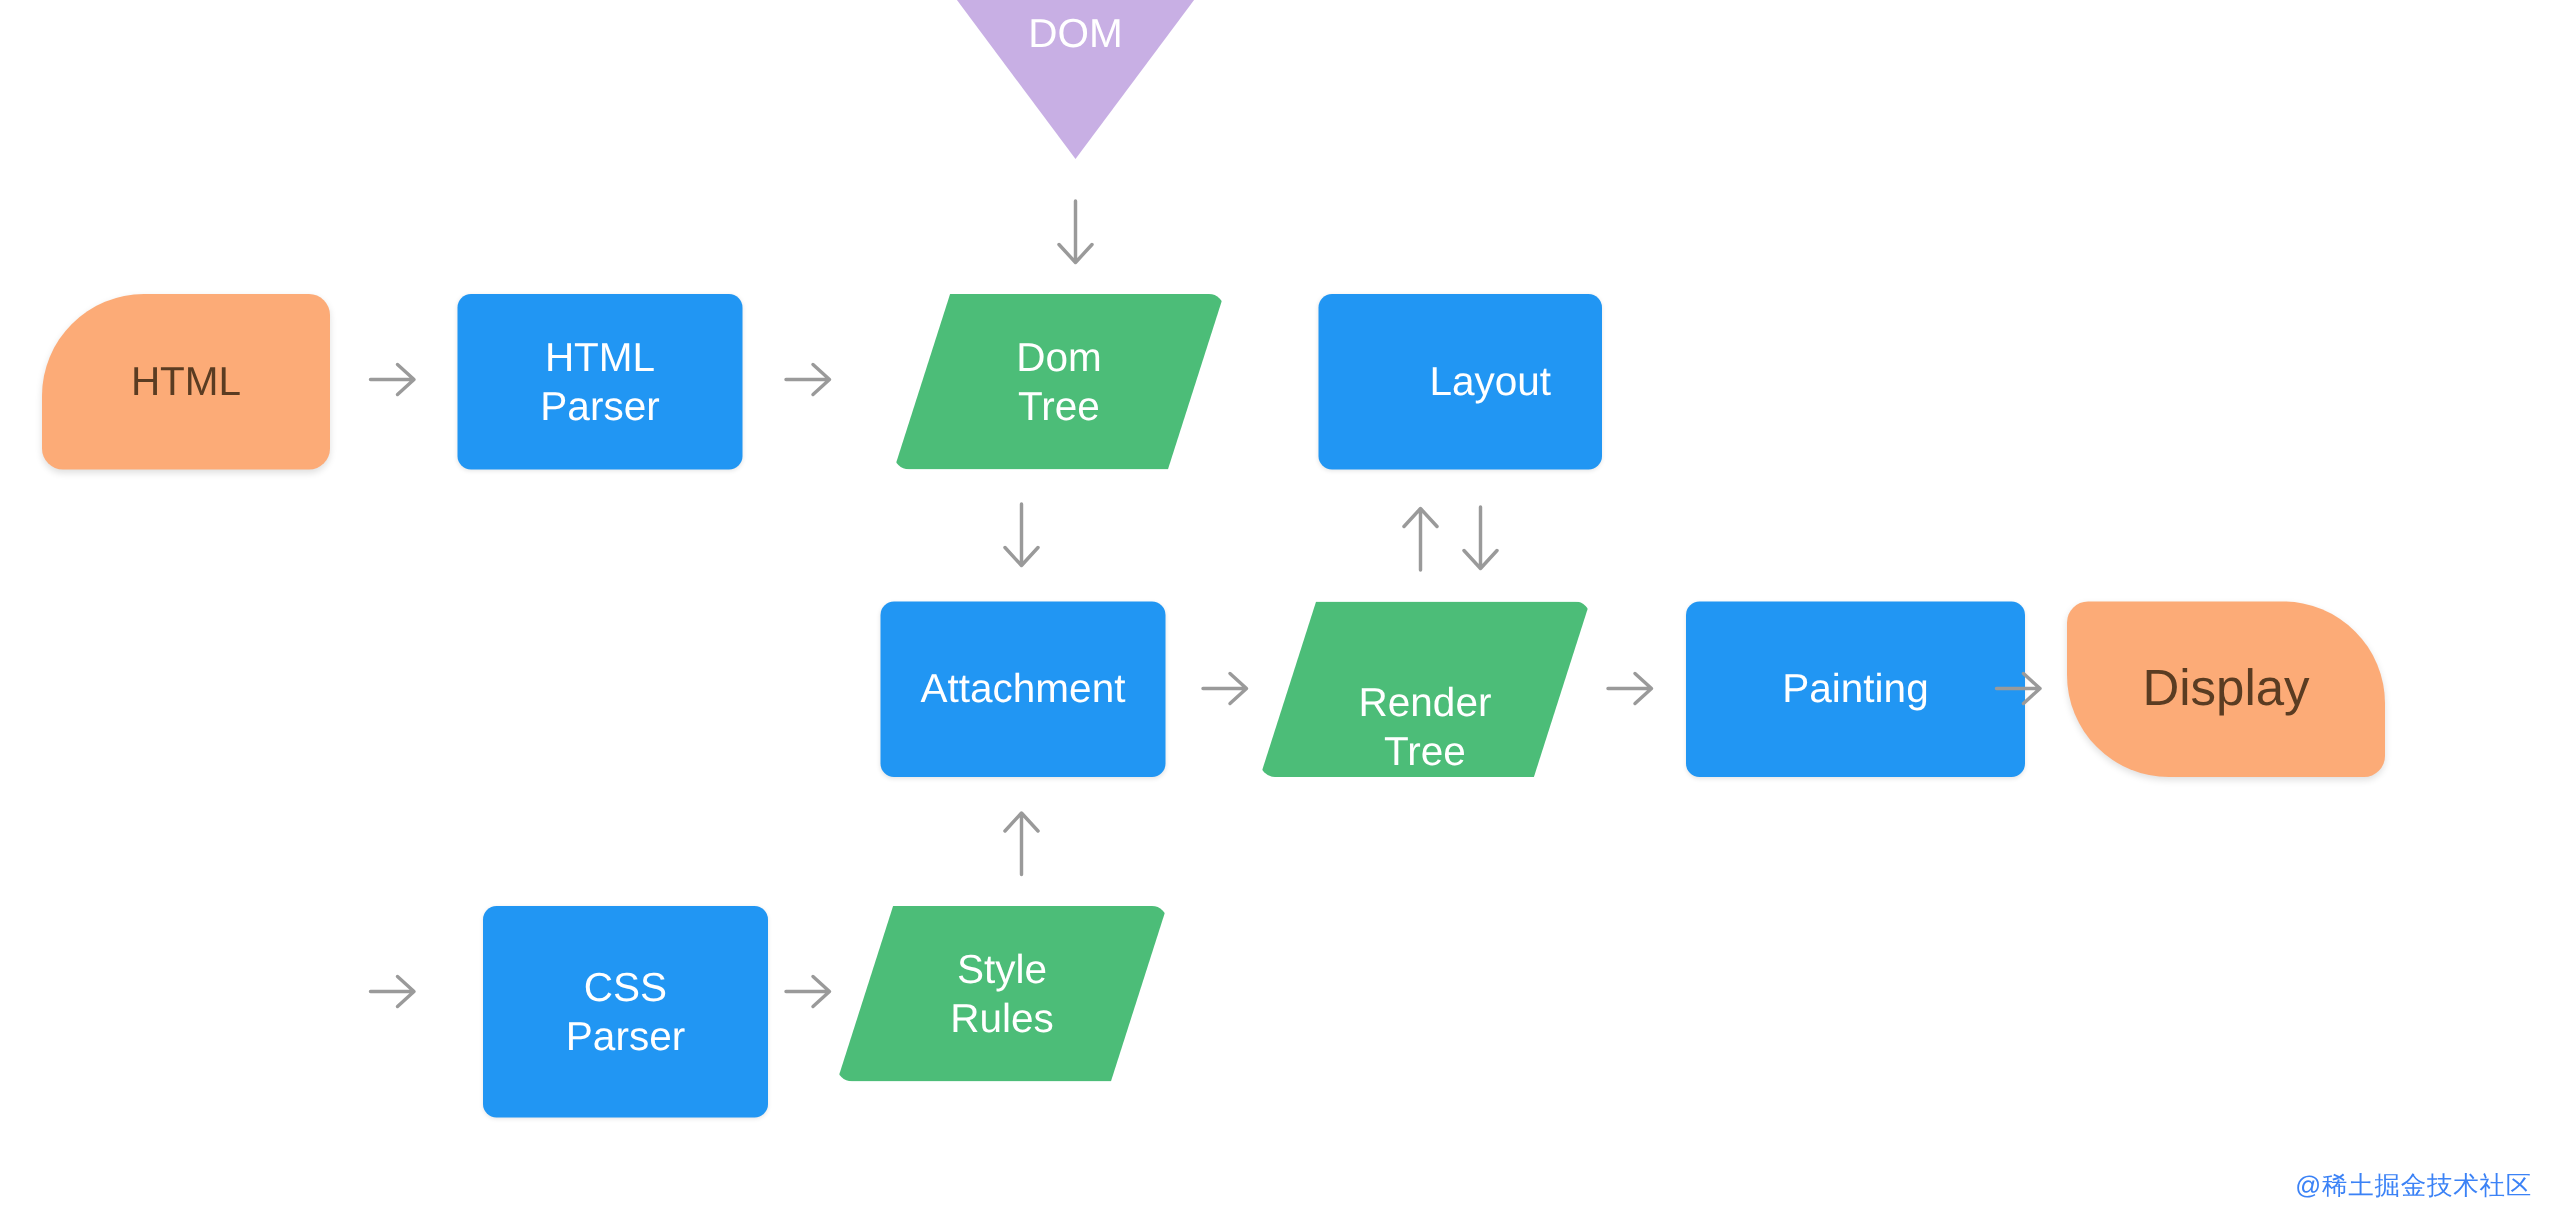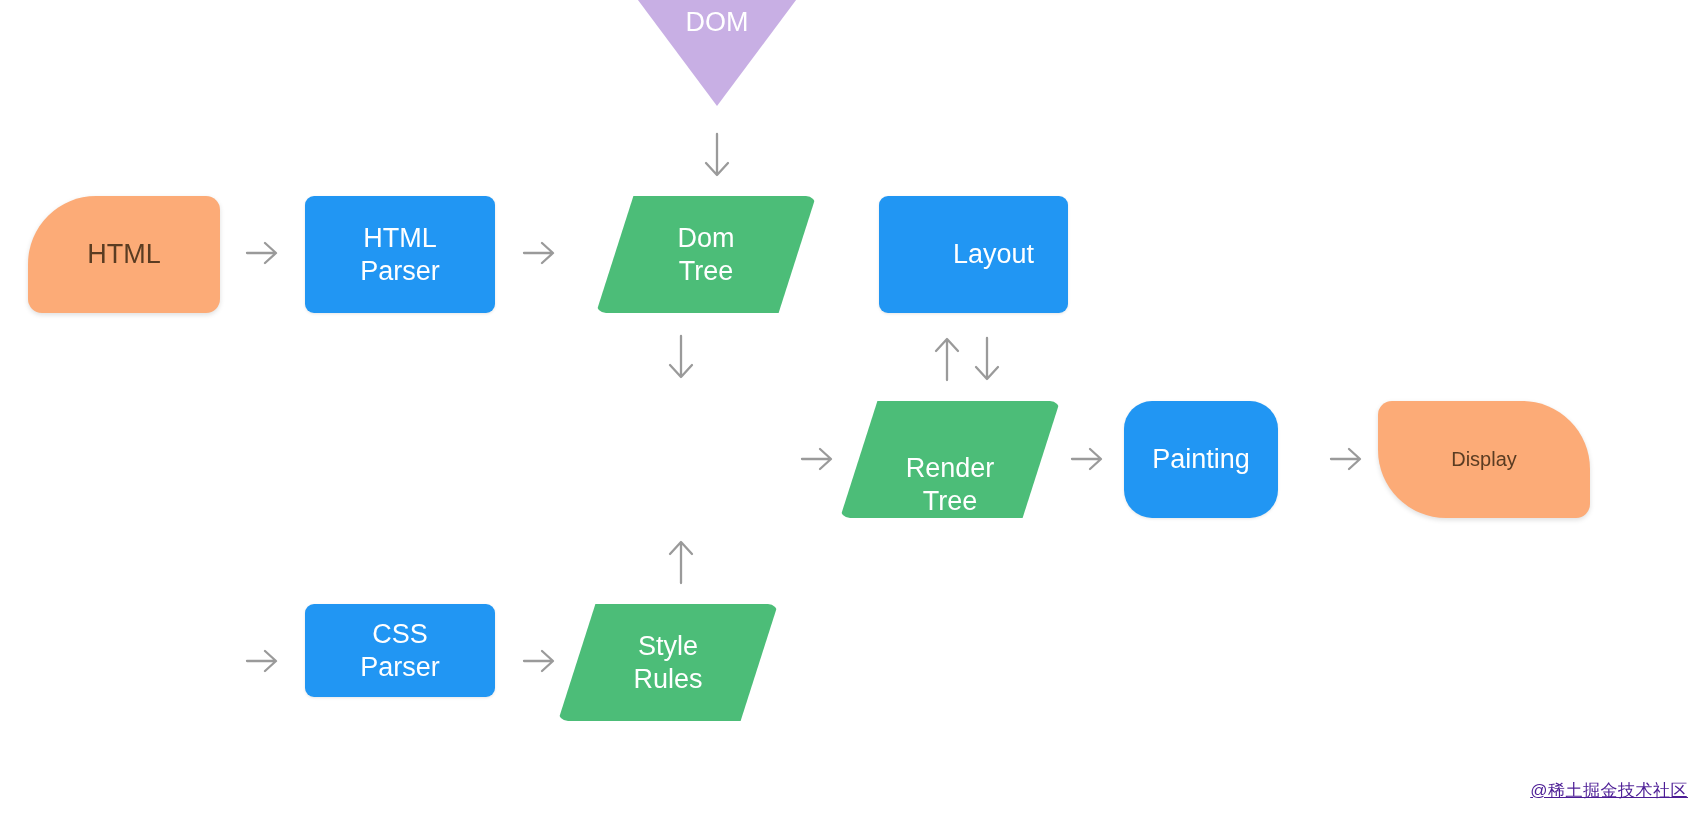--- a/index.html
+++ b/index.html
@@ -73,21 +73,21 @@
     color: #5a3c22;
     font-size: 27px;
     border-radius: 68px 14px 14px 14px;
     box-shadow: 0 2px 5px rgba(0,0,0,0.13);
   }
 
   
   .shape-doc-right {
     background: #fcab77;
     color: #5a3c22;
-    font-size: 20px;
+    font-size: 34px;
     border-radius: 14px 68px 14px 68px;
     box-shadow: 0 2px 5px rgba(0,0,0,0.13);
   }
 
   
   .shape-stack {
     color: #5a3c22;
     font-size: 27px;
     background: transparent;
   }
@@ -128,25 +128,24 @@
   .arrow {
     position: absolute;
     color: #9a9a9a;
     z-index: 5;
   }
   .arrow svg { display: block; }
 
   
   .watermark {
     position: absolute;
-    color: #4c1d95;
+    color: #3b82f6;
     font-size: 17px;
     letter-spacing: 0.5px;
     white-space: nowrap;
-    text-decoration: underline;
   }
 </style>
 </head>
 <body>
 
 <div id="canvas">
 
   <div class="node shape-triangle-down" style="left:629px; top:-12px; width:176px; height:118px;">
     <span class="label">DOM</span>
   </div>
@@ -198,39 +197,42 @@
       <path d="M15 44 L15 4 M4 15 L15 3 L26 15" stroke="#9a9a9a" stroke-width="2.3" stroke-linecap="round" stroke-linejoin="round"></path>
     </svg>
   </div>
 
   <div class="arrow" style="left:972px; top:336px;">
     <svg width="30" height="46" viewBox="0 0 30 46" fill="none">
       <path d="M15 2 L15 42 M4 31 L15 43 L26 31" stroke="#9a9a9a" stroke-width="2.3" stroke-linecap="round" stroke-linejoin="round"></path>
     </svg>
   </div>
 
+  <div class="node shape-rect" style="left:587px; top:401px; width:190px; height:117px;">
+    <span class="label">Attachment</span>
+  </div>
 
   <div class="arrow" style="left:800px; top:444px;">
     <svg width="34" height="30" viewBox="0 0 34 30" fill="none">
       <path d="M2 15 L30 15 M20 5 L31 15 L20 25" stroke="#9a9a9a" stroke-width="2.3" stroke-linecap="round" stroke-linejoin="round"></path>
     </svg>
   </div>
 
   <div class="node shape-parallelogram" style="left:840px; top:401px; width:220px; height:117px;align-items:flex-end;">
     <span class="label">Render
 Tree</span>
   </div>
 
   <div class="arrow" style="left:1070px; top:444px;">
     <svg width="34" height="30" viewBox="0 0 34 30" fill="none">
       <path d="M2 15 L30 15 M20 5 L31 15 L20 25" stroke="#9a9a9a" stroke-width="2.3" stroke-linecap="round" stroke-linejoin="round"></path>
     </svg>
   </div>
 
-  <div class="node shape-rect" style="left:1124px; top:401px; width:154px; height:117px;border-radius:28px;">
+  <div class="node shape-rect" style="left:1124px; top:401px; width:226px; height:117px;">
     <span class="label">Painting</span>
   </div>
 
   <div class="arrow" style="left:1329px; top:444px;">
     <svg width="34" height="30" viewBox="0 0 34 30" fill="none">
       <path d="M2 15 L30 15 M20 5 L31 15 L20 25" stroke="#9a9a9a" stroke-width="2.3" stroke-linecap="round" stroke-linejoin="round"></path>
     </svg>
   </div>
 
   <div class="node shape-doc-right" style="left:1378px; top:401px; width:212px; height:117px;">
@@ -243,21 +245,21 @@
     </svg>
   </div>
 
 
   <div class="arrow" style="left:245px; top:646px;">
     <svg width="34" height="30" viewBox="0 0 34 30" fill="none">
       <path d="M2 15 L30 15 M20 5 L31 15 L20 25" stroke="#9a9a9a" stroke-width="2.3" stroke-linecap="round" stroke-linejoin="round"></path>
     </svg>
   </div>
 
-  <div class="node shape-rect" style="left:305px; top:604px; width:190px; height:93px;">
+  <div class="node shape-rect" style="left:322px; top:604px; width:190px; height:141px;">
     <span class="label">CSS
 Parser</span>
   </div>
 
   <div class="arrow" style="left:522px; top:646px;">
     <svg width="34" height="30" viewBox="0 0 34 30" fill="none">
       <path d="M2 15 L30 15 M20 5 L31 15 L20 25" stroke="#9a9a9a" stroke-width="2.3" stroke-linecap="round" stroke-linejoin="round"></path>
     </svg>
   </div>
 

